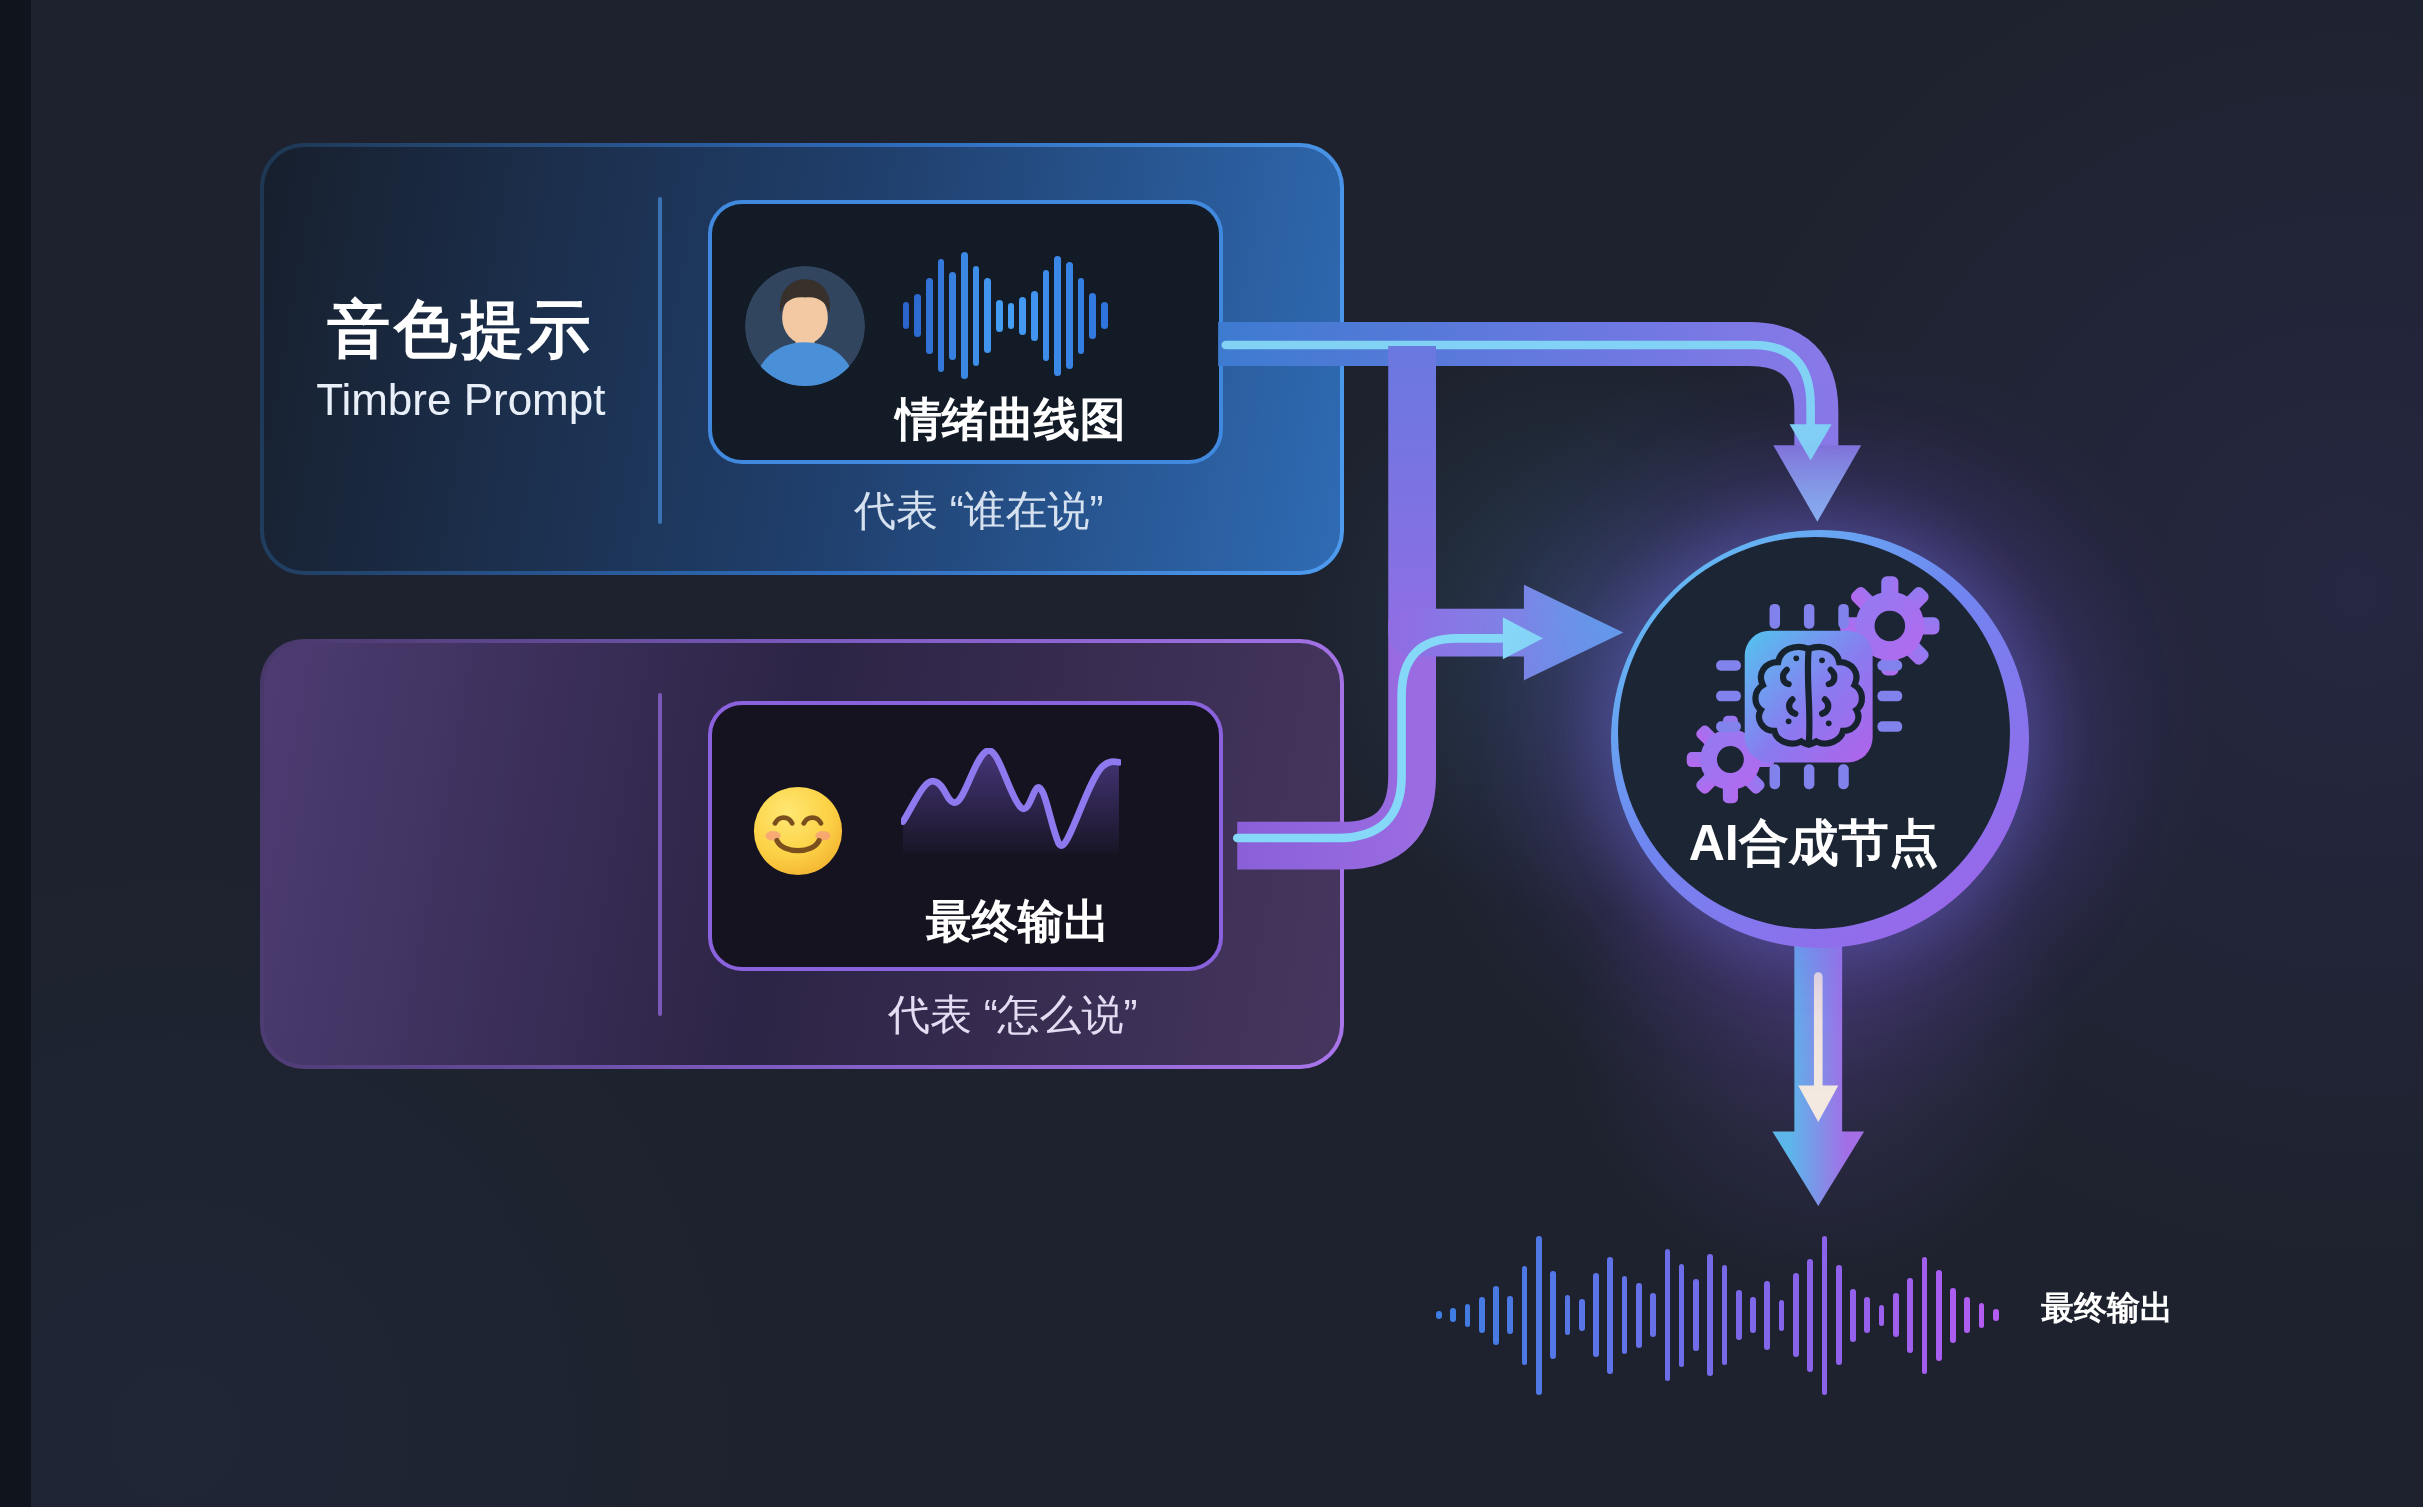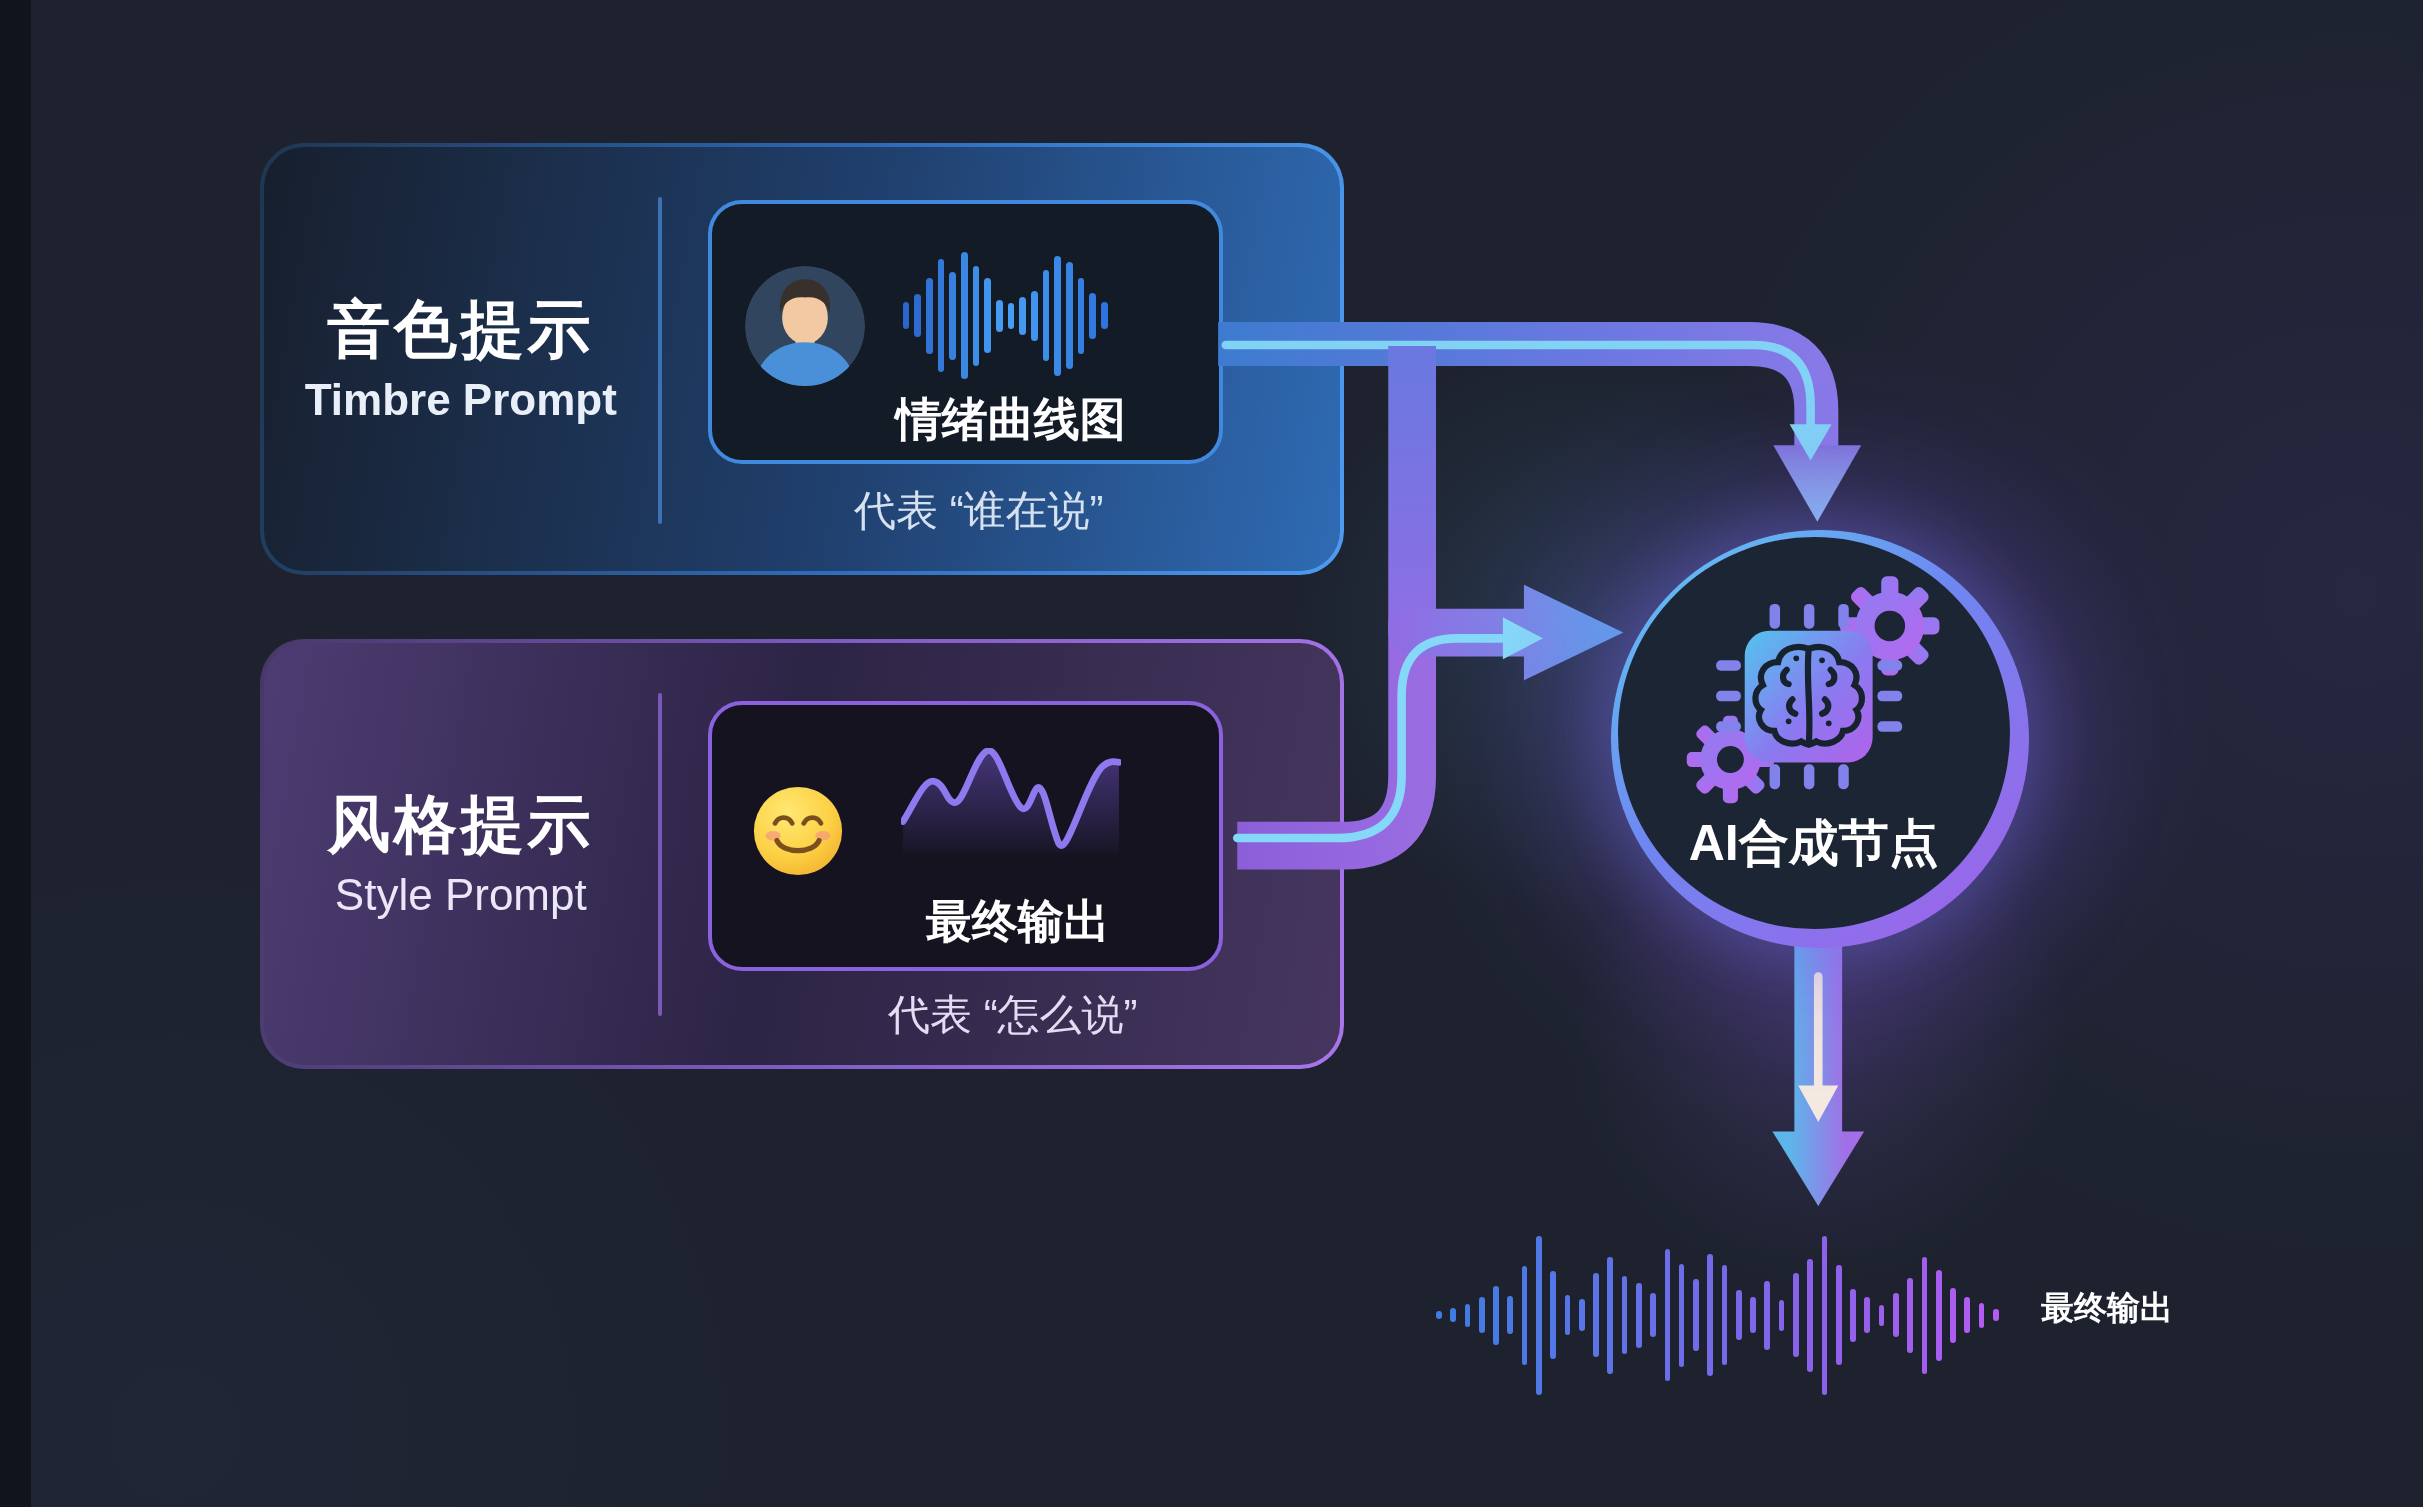--- a/index.html
+++ b/index.html
@@ -21,21 +21,21 @@
   .gbox-inner{width:100%;height:100%;border-radius:40px;position:relative;}
   .box-timbre{left:229px;top:143px;width:1076px;height:424px;
     background:linear-gradient(100deg,#1e3752 0%,#2f6cbd 55%,#4e9bef 100%);}
   .box-timbre .gbox-inner{background:linear-gradient(100deg,#171f2d 0%,#20406e 55%,#2f6bb4 100%);}
   .box-style{left:229px;top:639px;width:1076px;height:422px;
     background:linear-gradient(100deg,#473768 0%,#7d5cc2 50%,#a875ea 100%);}
   .box-style .gbox-inner{background:linear-gradient(100deg,#4d3c72 0%,#2c2445 48%,#46365f 100%);}
   .box-label{position:absolute;left:0;top:50%;transform:translateY(-50%);width:394px;text-align:center;}
   .box-title{font-size:63px;font-weight:700;color:#ffffff;letter-spacing:3.8px;line-height:1.15;}
   .box-sub{font-size:44px;font-weight:400;margin-top:9.6px;}
-  .box-timbre .box-sub{color:#e9eff8;font-weight:bold;}
+  .box-timbre .box-sub{color:#e9eff8;}
   .box-style  .box-sub{color:#ece7f8;}
   .divider{position:absolute;width:3.8px;border-radius:1.9px;}
   .box-timbre .divider{left:394px;top:50px;height:327px;background:#3b72b4;}
   .box-style  .divider{left:394px;top:50px;height:323px;background:#7a58b8;}
   
   .card{position:absolute;left:444px;border-radius:34px;}
   .card-timbre{top:53px;width:507px;height:256px;background:#131b27;border:4.8px solid #4089df;}
   .card-style{top:58px;width:507px;height:262px;background:#151320;border:4.8px solid #8b62dd;}
   .card-label{position:absolute;transform:translateX(-50%);font-size:46px;font-weight:700;color:#ffffff;white-space:nowrap;}
   .caption{position:absolute;transform:translateX(-50%);font-size:42px;white-space:nowrap;}
@@ -107,24 +107,20 @@
           </div>
         <div class="card-label" style="left:299px;top:185px;">情绪曲线图</div>
       </div>
 
       <div class="caption" style="left:715px;top:336px;">代表 “谁在说”</div>
     </div>
   </div>
 
   <div class="gbox box-style">
     <div class="gbox-inner">
-      <div class="box-label">
-        <div class="box-title">风格提示</div>
-        <div class="box-sub">Style Prompt</div>
-      </div>
       <div class="divider"></div>
 
       <div class="card card-style">
 
         <svg class="abs" style="left:40px;top:80px;" width="92" height="92" viewBox="0 0 96 96">
           <defs>
             <radialGradient id="emg" cx="38%" cy="30%" r="80%">
               <stop offset="0%" stop-color="#ffe873"></stop>
                 <stop offset="60%" stop-color="#fcd145"></stop>
               <stop offset="100%" stop-color="#f2b02e"></stop>

